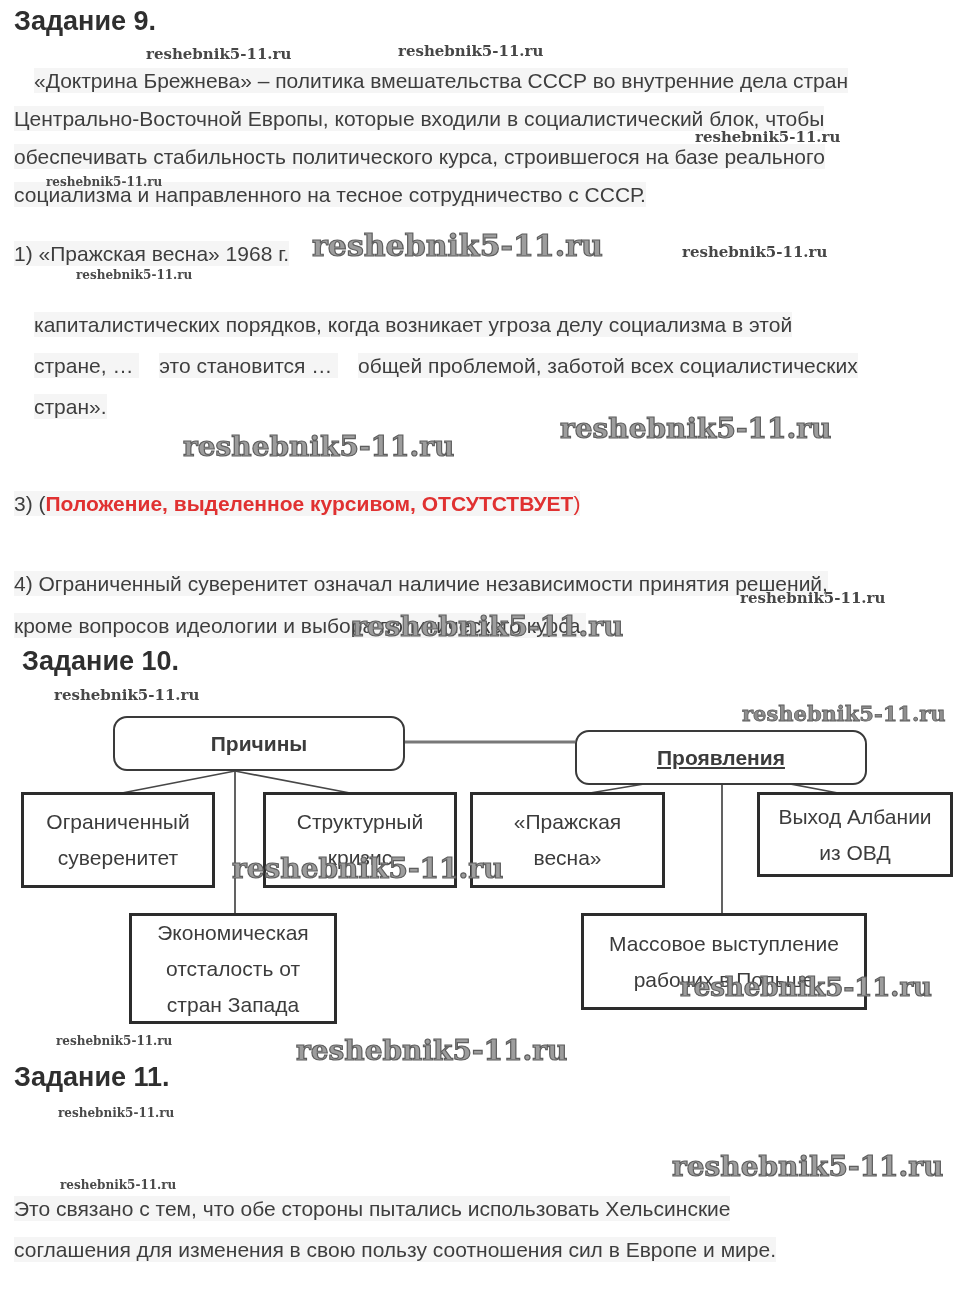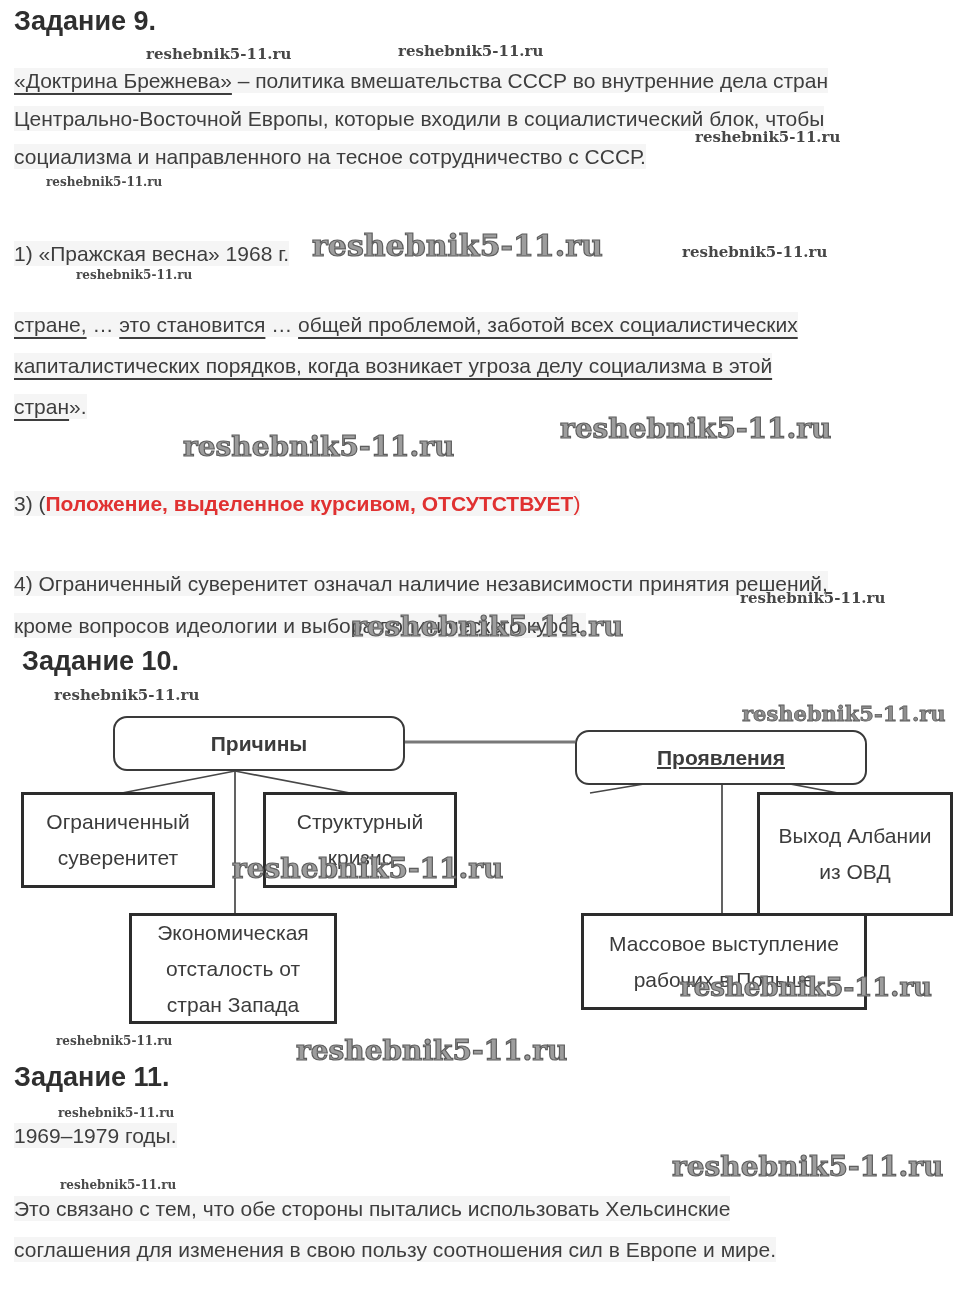--- a/index.html
+++ b/index.html
@@ -8,21 +8,21 @@
     overflow:hidden;font-family:"Liberation Sans",sans-serif;color:#3e3e3e;
   }
   .abs{position:absolute;}
   .h{font-size:27px;font-weight:bold;color:#2f2f2f;white-space:nowrap;}
   .para{left:14px;width:946px;font-size:21px;color:#3e3e3e;}
   .tl{display:block;white-space:nowrap;}
   .lh38 .tl{line-height:38px;}
   .lh41 .tl{line-height:41px;}
   .lh42 .tl{line-height:42px;}
   .para .tl > span{background:#f5f5f5;padding:1px 0;}
-  .u{text-decoration:underline;text-underline-offset:5px;text-decoration-thickness:1.5px;}
+  .u{text-underline-offset:5px;text-decoration-thickness:1.5px;margin-left:20px;}
   .red-b{font-weight:bold;}
   
   .wm{position:absolute;font-family:"DejaVu Serif",serif;font-weight:bold;
       white-space:nowrap;z-index:6;pointer-events:none;}
   .wm-xs{font-size:12px;color:#4a4a4a;}
   .wm-sm{font-size:15px;color:#474747;}
   .wm-md{font-size:21px;color:#8f8f8f;-webkit-text-stroke:0.8px #5e5e5e;}
   .wm-lg{font-size:28px;color:#9d9d9d;-webkit-text-stroke:1.2px #5e5e5e;}
   
   #diagram{left:0;top:690px;width:966px;height:350px;}
@@ -37,30 +37,31 @@
 </head>
 <body>
 
 <div id="page">
 
   <div class="abs h" style="left:14px;top:6px;">Задание 9.</div>
 
   <div class="abs para lh38" style="top:62px;">
     <div class="tl"><span class="u">«Доктрина Брежнева»</span><span> – политика вмешательства СССР во внутренние дела стран</span></div>
     <div class="tl"><span>Центрально-Восточной Европы, которые входили в социалистический блок, чтобы</span></div>
+    <div class="tl"><span>обеспечивать стабильность политического курса, строившегося на базе реального</span></div>
     <div class="tl"><span>социализма и направленного на тесное сотрудничество с СССР.</span></div>
   </div>
 
   <div class="abs para" style="top:242px;">
     <div class="tl"><span>1) «Пражская весна» 1968 г.</span></div>
   </div>
 
   <div class="abs para lh41" style="top:304px;">
+    <div class="tl"><span class="u">капиталистических порядков, когда возникает угроза делу социализма в этой</span></div>
     <div class="tl"><span class="u">стране,</span><span> … </span><span class="u">это становится</span><span> … </span><span class="u">общей проблемой, заботой всех социалистических</span></div>
-    <div class="tl"><span class="u">капиталистических порядков, когда возникает угроза делу социализма в этой</span></div>
     <div class="tl"><span class="u">стран</span><span>».</span></div>
   </div>
 
   <div class="abs para" style="top:492px;">
     <div class="tl"><span>3) (</span><span class="red-b" style="color:#e03131;">Положение, выделенное курсивом, ОТСУТСТВУЕТ</span><span style="color:#e03131;">)</span></div>
   </div>
 
   <div class="abs para lh42" style="top:563px;">
     <div class="tl"><span>4) Ограниченный суверенитет означал наличие независимости принятия решений,</span></div>
     <div class="tl"><span>кроме вопросов идеологии и выбора политического курса.</span></div>
@@ -75,30 +76,28 @@
       <line x1="235" y1="81" x2="235" y2="223" stroke="#474747" stroke-width="1.7"></line>
       <line x1="235" y1="81" x2="350" y2="103" stroke="#474747" stroke-width="1.7"></line>
       <line x1="722" y1="81" x2="590" y2="103" stroke="#474747" stroke-width="1.7"></line>
       <line x1="722" y1="81" x2="722" y2="223" stroke="#474747" stroke-width="1.7"></line>
       <line x1="722" y1="81" x2="838" y2="103" stroke="#474747" stroke-width="1.7"></line>
     </svg>
     <div class="dbox dbox-round" style="left:89px;top:26px;width:292px;height:55px;margin-left:24px;">Причины</div>
     <div class="dbox dbox-round" style="left:575px;top:40px;width:292px;height:55px;text-decoration:underline;">Проявления</div>
     <div class="dbox" style="left:21px;top:102px;width:194px;height:96px;">Ограниченный суверенитет</div>
     <div class="dbox" style="left:263px;top:102px;width:194px;height:96px;">Структурный кризис</div>
-    <div class="dbox" style="left:757px;top:102px;width:196px;height:124px;">Выход Албании из ОВД</div>
+    <div class="dbox" style="left:470px;top:102px;width:195px;height:96px;">«Пражская весна»</div>
+    <div class="dbox" style="left:757px;top:102px;width:196px;height:85px;">Выход Албании из ОВД</div>
     <div class="dbox" style="left:129px;top:223px;width:208px;height:111px;">Экономическая отсталость от стран Запада</div>
     <div class="dbox" style="left:581px;top:223px;width:286px;height:97px;">Массовое выступление рабочих в Польше</div>
   </div>
 
   <div class="abs h" style="left:14px;top:1062px;">Задание 11.</div>
 
-  <div class="abs para" style="top:1124px;">
-    <div class="tl"><span>1969–1979 годы.</span></div>
-  </div>
 
   <div class="abs para lh41" style="top:1188px;">
     <div class="tl"><span>Это связано с тем, что обе стороны пытались использовать Хельсинские</span></div>
     <div class="tl"><span>соглашения для изменения в свою пользу соотношения сил в Европе и мире.</span></div>
   </div>
 
   <div class="wm wm-sm" style="left:146px;top:45px;">reshebnik5-11.ru</div>
   <div class="wm wm-sm" style="left:398px;top:42px;">reshebnik5-11.ru</div>
   <div class="wm wm-sm" style="left:695px;top:128px;">reshebnik5-11.ru</div>
   <div class="wm wm-xs" style="left:46px;top:175px;">reshebnik5-11.ru</div>

